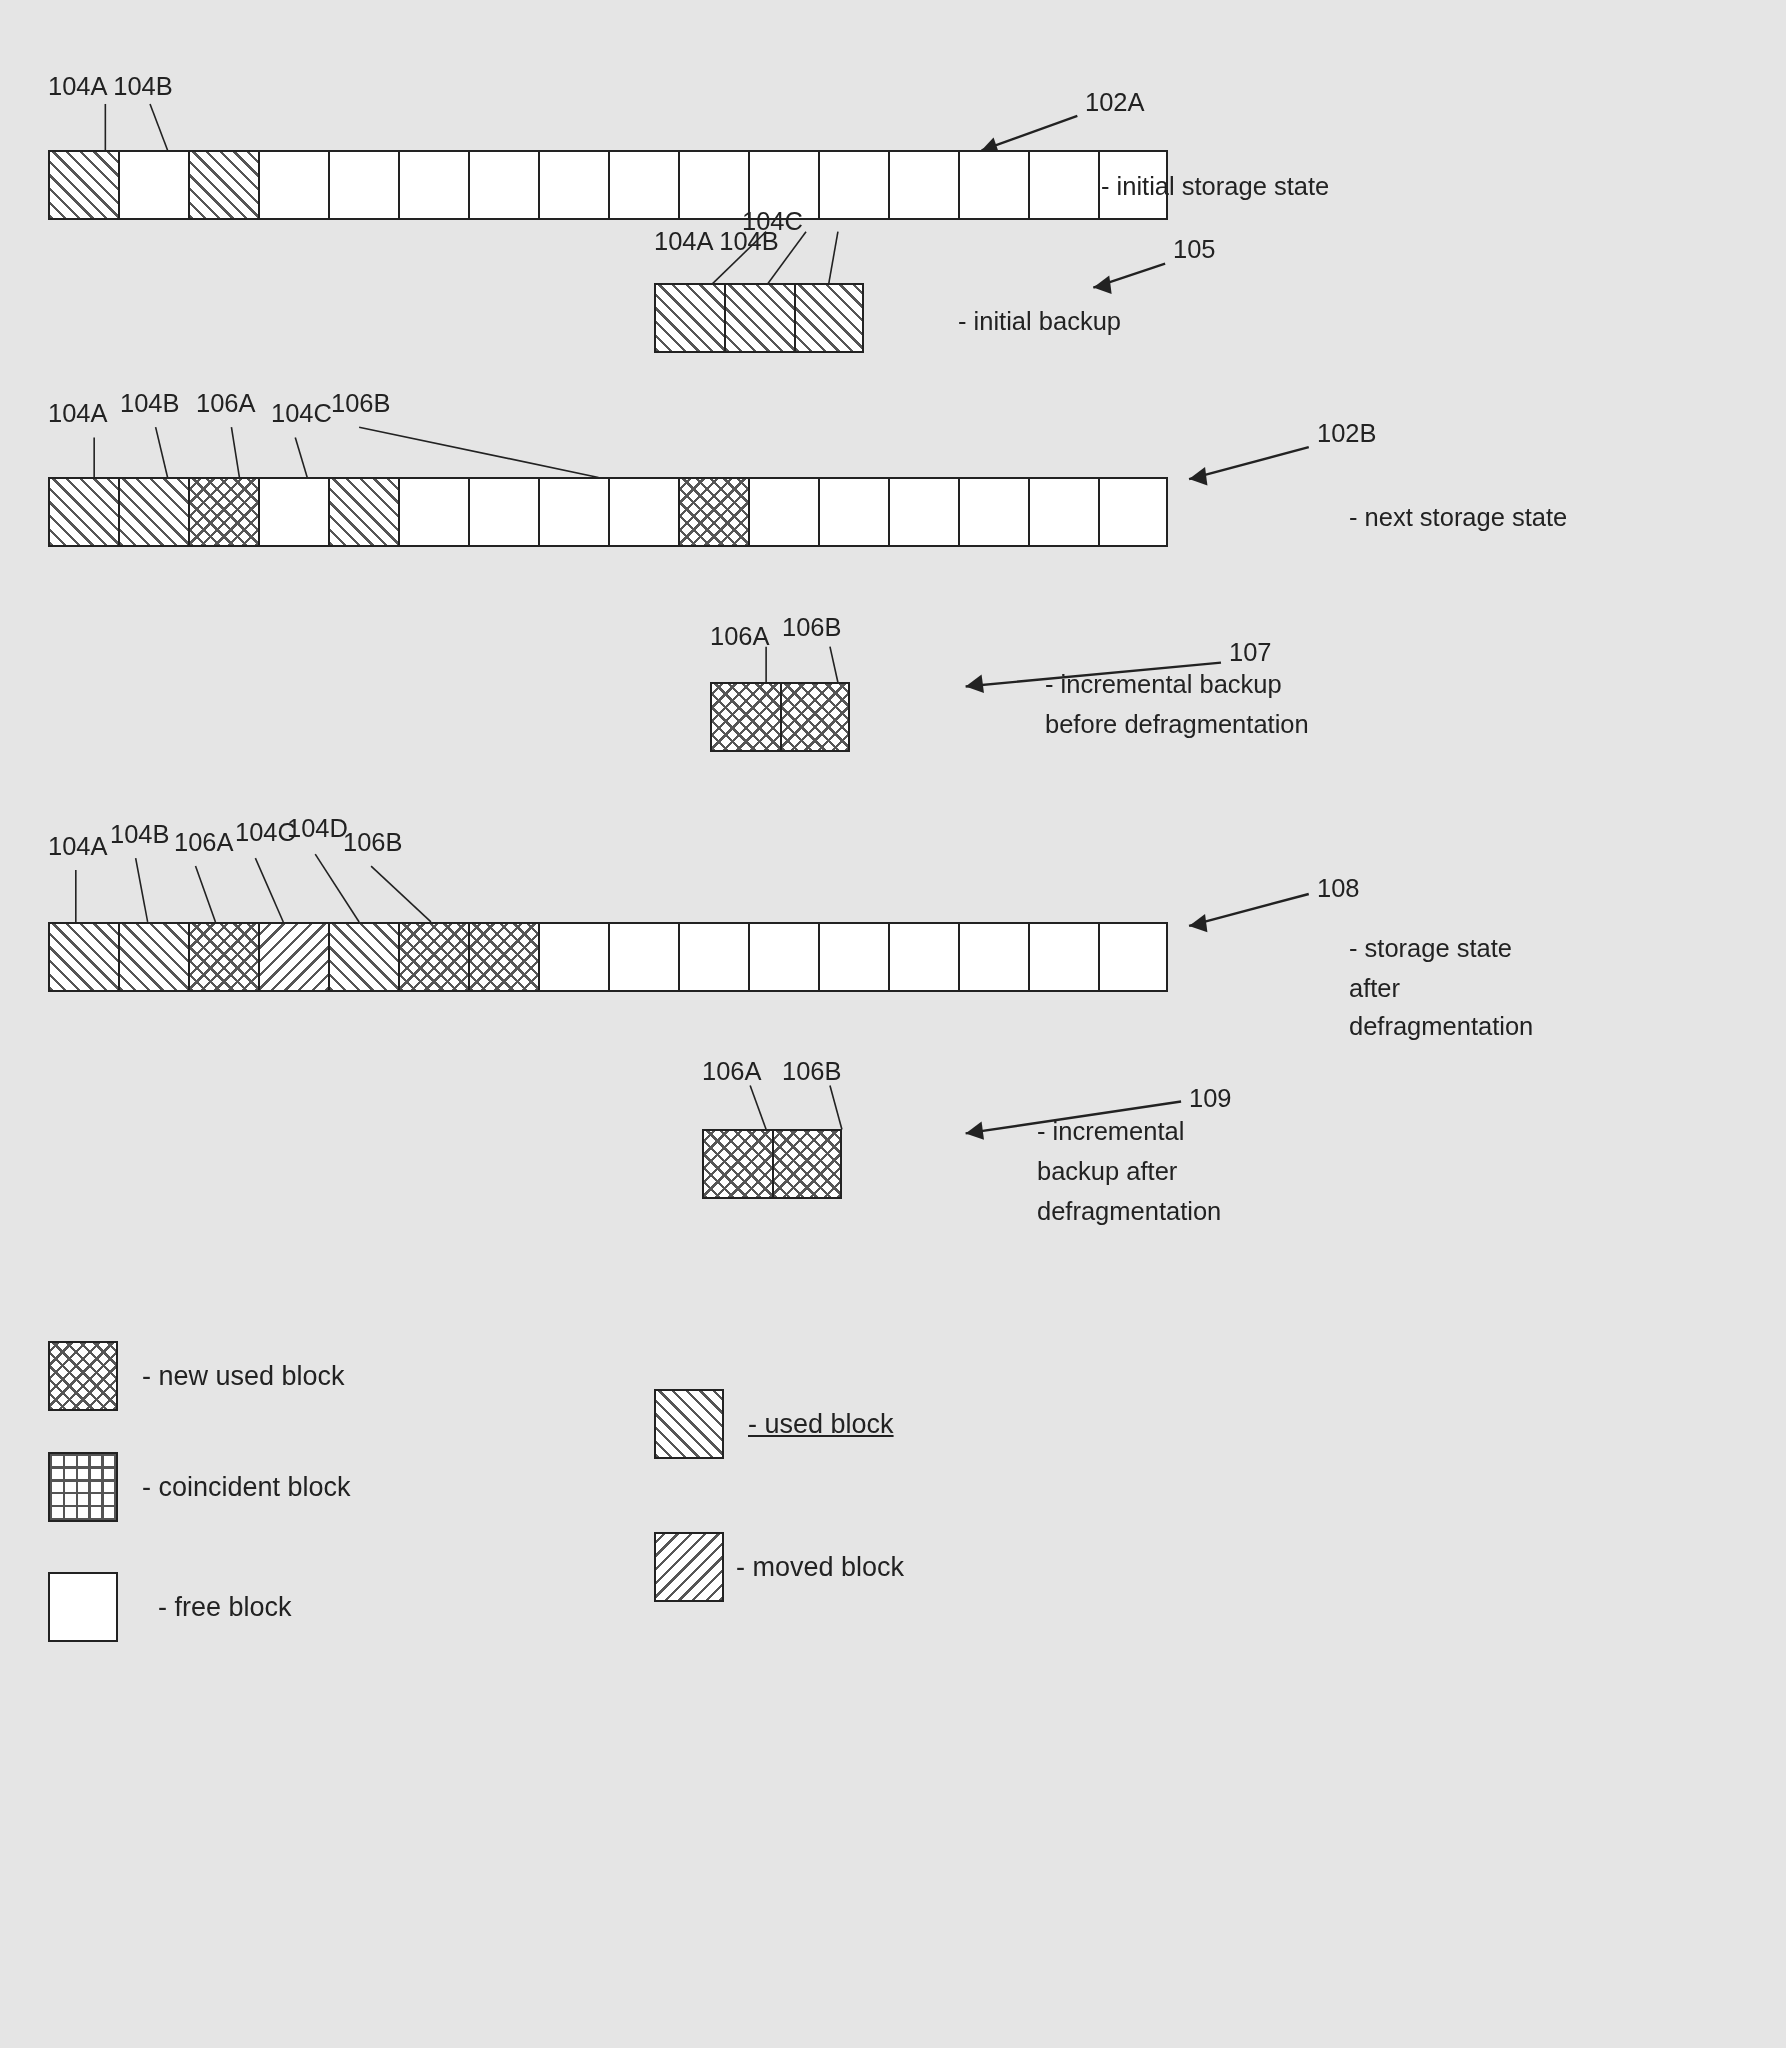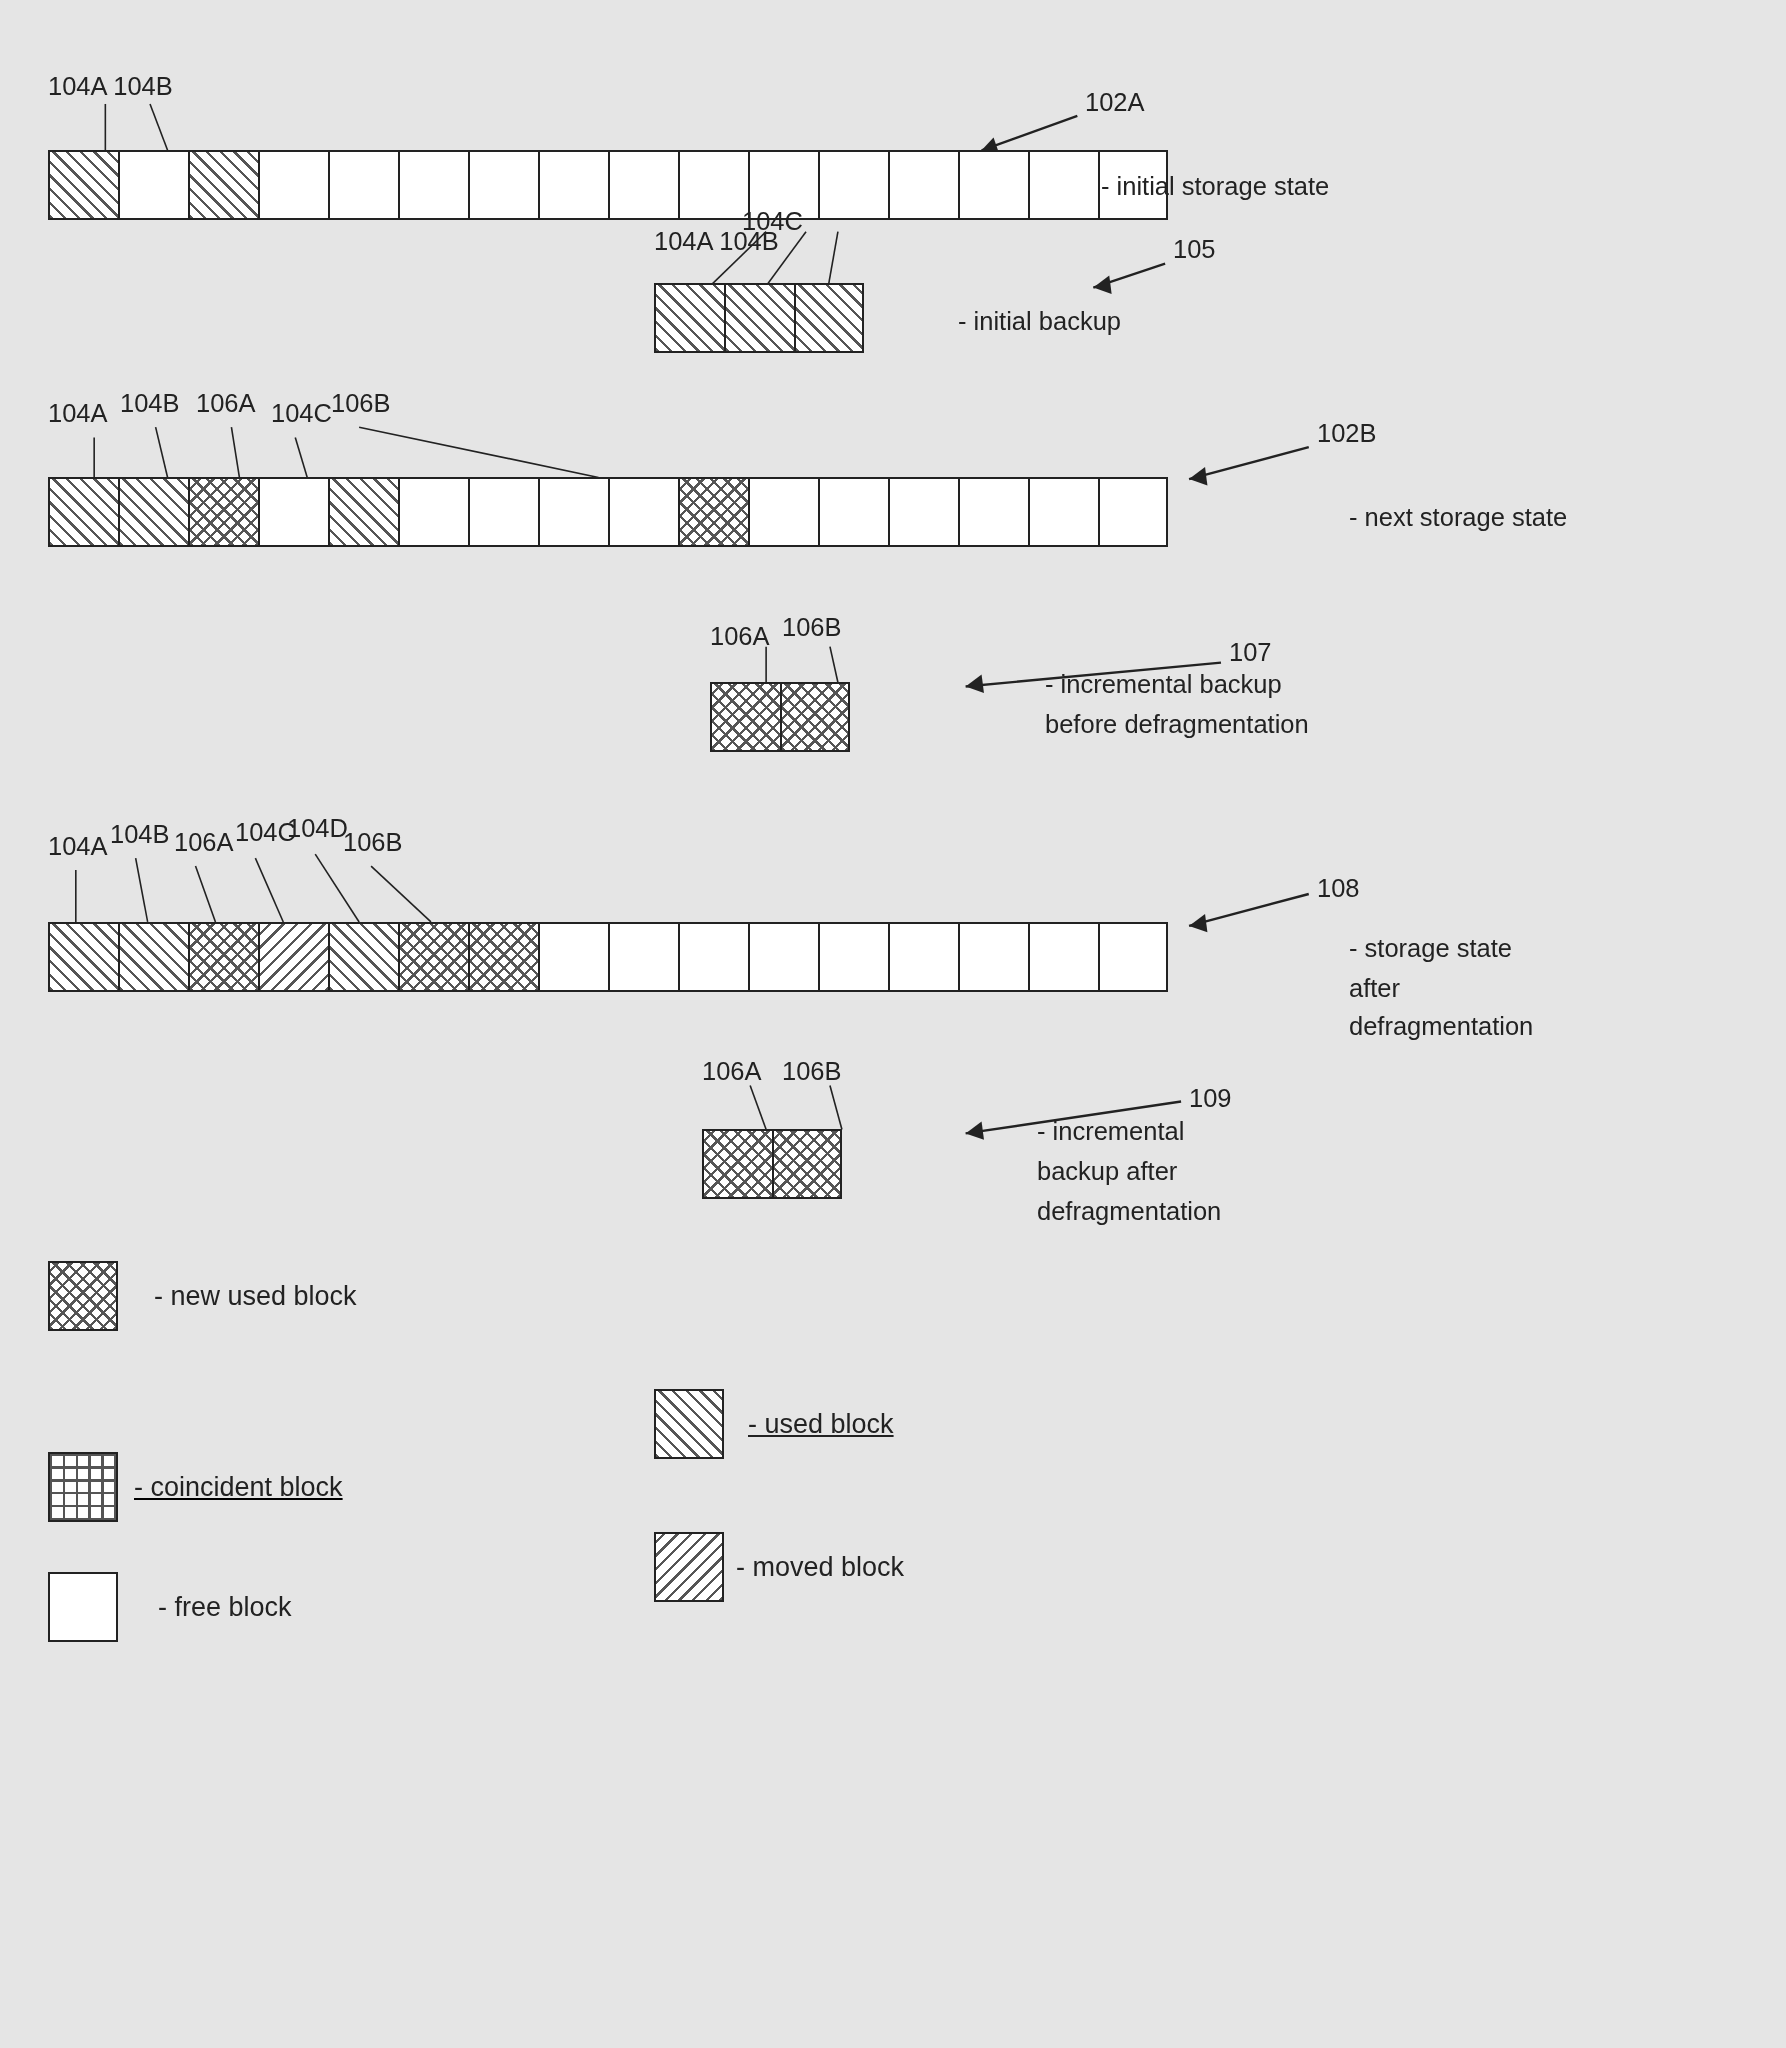--- a/index.html
+++ b/index.html
@@ -313,26 +313,26 @@
   <div class="backup-bar" style="left:702px; top:1129px;">
     <div class="block block-new-used"></div>
     <div class="block block-new-used"></div>
   </div>
 
   <div class="label" style="left:1189px; top:1084px;">109</div>
   <div class="label" style="left:1037px; top:1117px;">- incremental</div>
   <div class="label" style="left:1037px; top:1157px;">backup after</div>
   <div class="label" style="left:1037px; top:1197px;">defragmentation</div>
 
-  <div style="position:absolute; left:48px; top:1261px; display:flex; align-items:center; gap:36px;">
+  <div style="position:absolute; left:48px; top:1341px; display:flex; align-items:center; gap:24px;">
     <div class="legend-block block-new-used"></div>
     <div class="label" style="position:relative; left:0; top:0; font-size:27px;">- new used block</div>
   </div>
 
-  <div style="position:absolute; left:48px; top:1452px; display:flex; align-items:center; gap:16px;text-decoration:underline;">
+  <div style="position:absolute; left:48px; top:1452px; display:flex; align-items:center; gap:24px;">
     <div class="legend-block block-coincident"></div>
     <div class="label" style="position:relative; left:0; top:0; font-size:27px;">- coincident block</div>
   </div>
 
   <div style="position:absolute; left:48px; top:1572px; display:flex; align-items:center; gap:24px;">
     <div class="legend-block block-free"></div>
     <div class="label" style="position:relative; left:16px; top:0; font-size:27px;">- free block</div>
   </div>
 
   <div style="position:absolute; left:654px; top:1389px; display:flex; align-items:center; gap:24px;">

